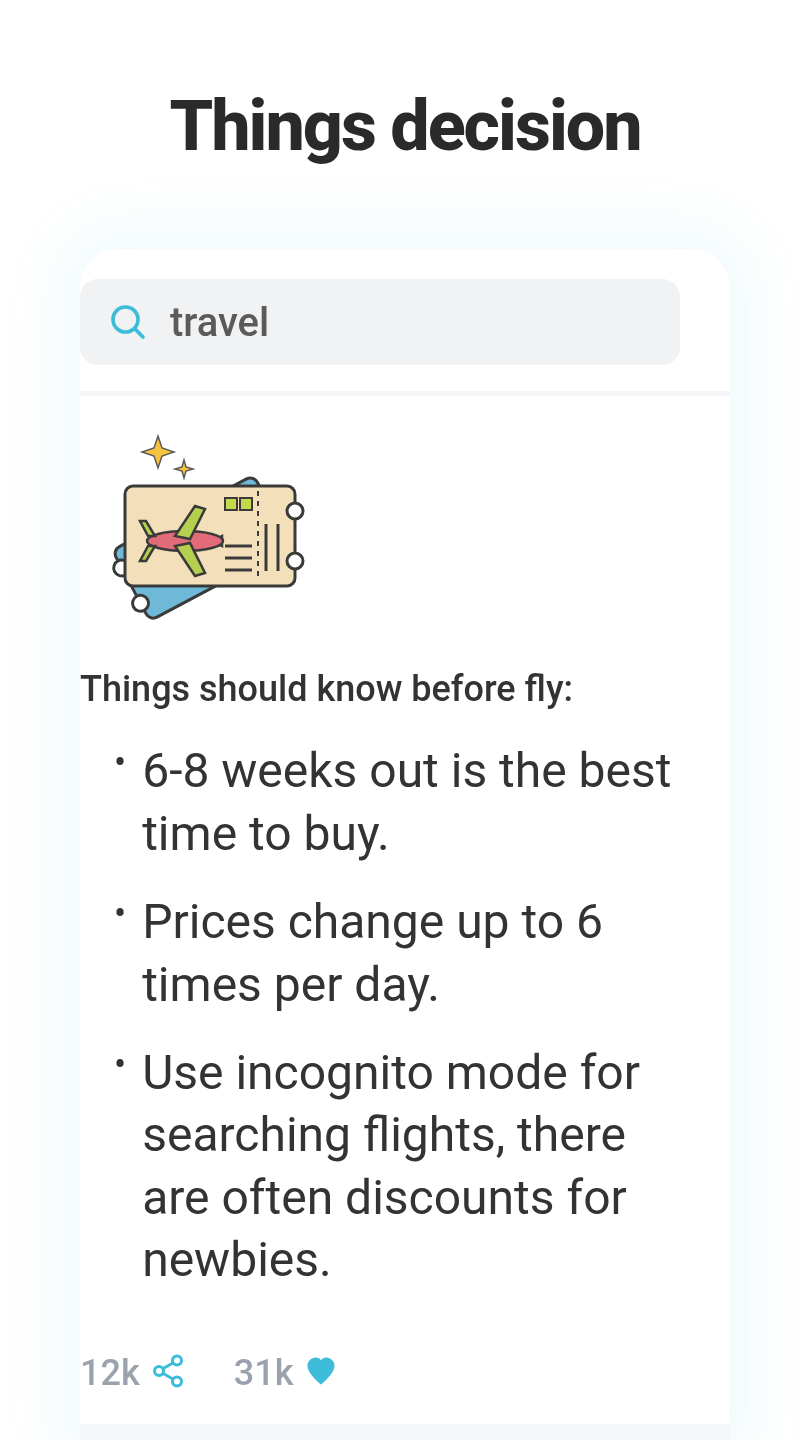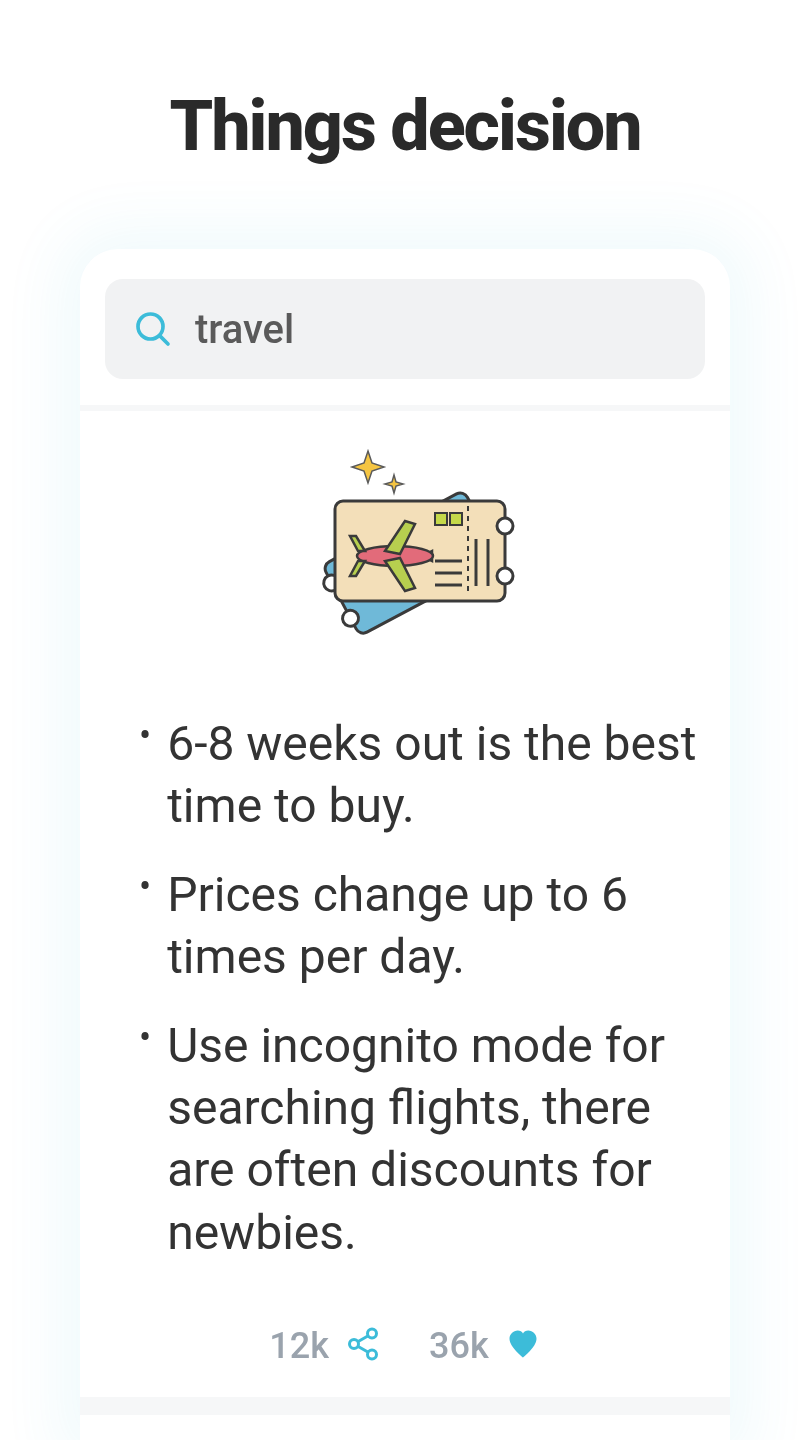--- a/index.html
+++ b/index.html
@@ -39,21 +39,21 @@
     }
     .phone-card {
       margin-top: 82px;
       width: 650px;
       background: #ffffff;
       border-radius: 38px 38px 0 0;
       box-shadow: 0 0 60px 20px rgba(60, 188, 217, 0.08);
       padding: 30px 0 0 0;
       display: flex;
       flex-direction: column;
-      align-items: center;
+      align-items: flex-start;
       flex: 1;
       overflow: hidden;
     }
     .search-bar {
       width: 600px;
       height: 100px;
       background: #f1f2f3;
       border-radius: 18px;
       display: flex;
       align-items: center;
@@ -112,21 +112,21 @@
     .actions-row {
       display: flex;
       justify-content: center;
       gap: 48px;
       margin-top: 35px;
       padding-bottom: 20px;
     }
     .action {
       display: flex;
       align-items: center;
-      gap: 16px;
+      gap: 10px;
     }
     .action-count {
       font-size: 36px;
       color: #9aa3ad;
       font-weight: 500;
     }
     .divider2 {
       width: 100%;
       height: 18px;
       background: #f6f7f8;
@@ -189,20 +189,21 @@
           <path d="M35 35 L55 5 L65 8 L50 38 Z" fill="#b7cf4f" stroke="#3a3a3a" stroke-width="2.5"></path>
           <path d="M35 45 L55 75 L65 72 L50 42 Z" fill="#b7cf4f" stroke="#3a3a3a" stroke-width="2.5"></path>
           <path d="M8 35 L0 20 L6 20 L15 35 Z" fill="#b7cf4f" stroke="#3a3a3a" stroke-width="2.5"></path>
           <path d="M8 45 L0 60 L6 60 L15 45 Z" fill="#b7cf4f" stroke="#3a3a3a" stroke-width="2.5"></path>
         </g>
       </g>
     </svg>
   </div>
 
   <div class="content-area">
+    <div class="content-title">Things should know before fly:</div>
     <div class="tips-list">
       <div class="tip-item">
         <span class="bullet">•</span>
         <span class="tip-text">6-8 weeks out is the best time to buy.</span>
       </div>
       <div class="tip-item">
         <span class="bullet">•</span>
         <span class="tip-text">Prices change up to 6 times per day.</span>
       </div>
       <div class="tip-item">
@@ -219,21 +220,21 @@
         <svg width="36" height="36" viewBox="0 0 24 24" fill="none">
           <circle cx="18" cy="5" r="3" stroke="#3cbcd9" stroke-width="2"></circle>
           <circle cx="6" cy="12" r="3" stroke="#3cbcd9" stroke-width="2"></circle>
           <circle cx="18" cy="19" r="3" stroke="#3cbcd9" stroke-width="2"></circle>
           <line x1="8.5" y1="10.5" x2="15.5" y2="6.5" stroke="#3cbcd9" stroke-width="2"></line>
           <line x1="8.5" y1="13.5" x2="15.5" y2="17.5" stroke="#3cbcd9" stroke-width="2"></line>
         </svg>
       </span>
     </div>
     <div class="action">
-      <span class="action-count">36k</span>
+      <span class="action-count">31k</span>
       <span>
         <svg width="36" height="36" viewBox="0 0 24 24">
           <path d="M12 21 C12 21 3 14 3 8.5 C3 5.5 5.5 3 8.5 3 C10 3 11.5 3.8 12 5 C12.5 3.8 14 3 15.5 3 C18.5 3 21 5.5 21 8.5 C21 14 12 21 12 21 Z" fill="#3cbcd9"></path>
         </svg>
       </span>
     </div>
   </div>
 
   <div class="divider2"></div>
 </div>

